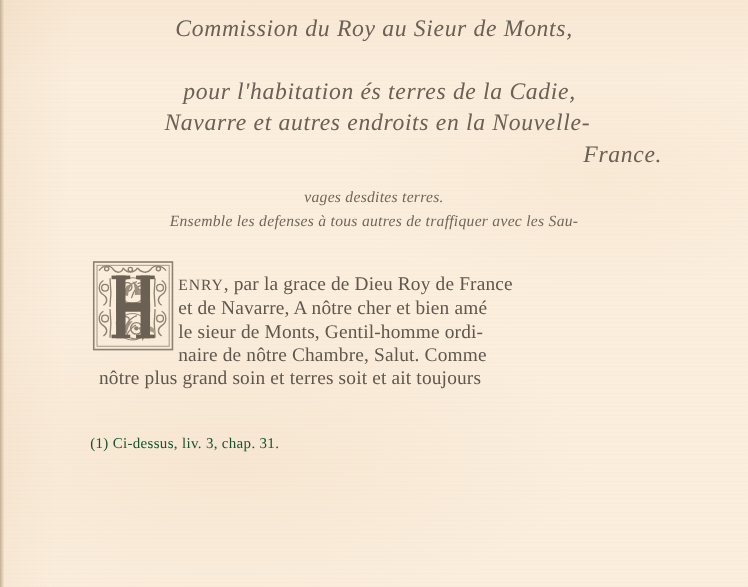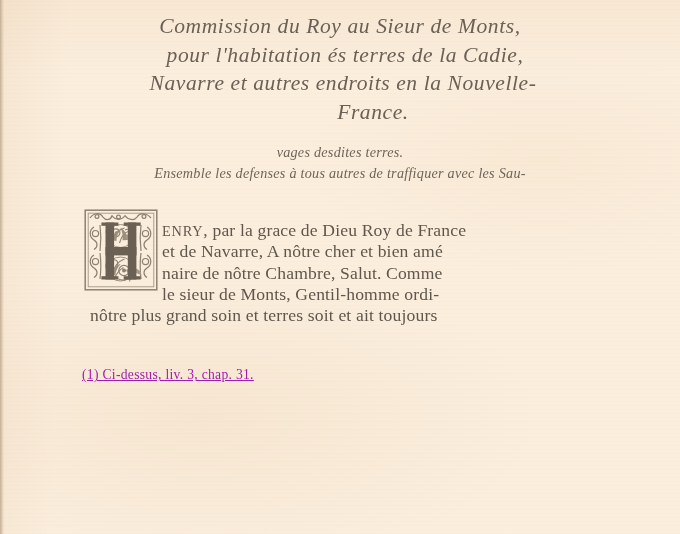--- a/index.html
+++ b/index.html
@@ -71,23 +71,23 @@
   }
   .title-line {
     font-style: italic;
     font-size: 21.5px;
     line-height: 28.5px;
     letter-spacing: 0.6px;
     color: #6a6055;
     white-space: nowrap;
   }
   .title-line.l1 { }
-  .title-line.l2 { text-align: center; padding-left: 10px; }
+  .title-line.l2 { text-align: center; padding-left: 10px; margin-top: 28px; }
   .title-line.l3 { text-align: center; padding-left: 6px; }
-  .title-line.l4 { text-align: center; padding-left: 66px; }
+  .title-line.l4 { text-align: right; padding-left: 66px; }
 
   .subtitle-block {
     margin: 0;
     padding: 16px 70px 0 70px;
     text-align: center;
   }
   .subtitle-line {
     font-style: italic;
     font-size: 14.2px;
     line-height: 21px;
@@ -123,26 +123,25 @@
     top: 11px;
     width: 74px;
     height: 82px;
   }
   .dropcap svg { display: block; width: 74px; height: 82px; }
 
   
   .footnote {
     margin: 0;
     padding: 26px 0 0 82px;
-    color: #a21caf;
+    color: #14532d;
     font-size: 13.6px;
     line-height: 18px;
     letter-spacing: 0.3px;
     white-space: nowrap;
-    text-decoration: underline;
   }
 </style>
 </head>
 <body>
 
 <div id="page">
 
   <div id="paper-grain"></div>
   <div id="scan-lines"></div>
   <div id="binding-edge"></div>
@@ -244,23 +243,23 @@
             <rect x="39.7" y="67.2" width="17.0" height="3.3"></rect>
           </g>
         </svg>
       </div>
 
       <div class="body-lines">
         <div class="body-line indent"><span class="smallcaps">ENRY</span><span>, par la grace de Dieu Roy de France</span></div>
 
         <div class="body-line indent">et de Navarre, A nôtre cher et bien amé</div>
 
+        <div class="body-line indent">le sieur de Monts, Gentil-homme ordi-</div>
+
         <div class="body-line indent">naire de nôtre Chambre, Salut. Comme</div>
-
-        <div class="body-line indent">le sieur de Monts, Gentil-homme ordi-</div>
 
         <div class="body-line">nôtre plus grand soin et terres soit et ait toujours</div>
       </div>
     </div>
 
     <div class="footnote">(1) Ci-dessus, liv. 3, chap. 31.</div>
 
   </div>
 </div>
 

